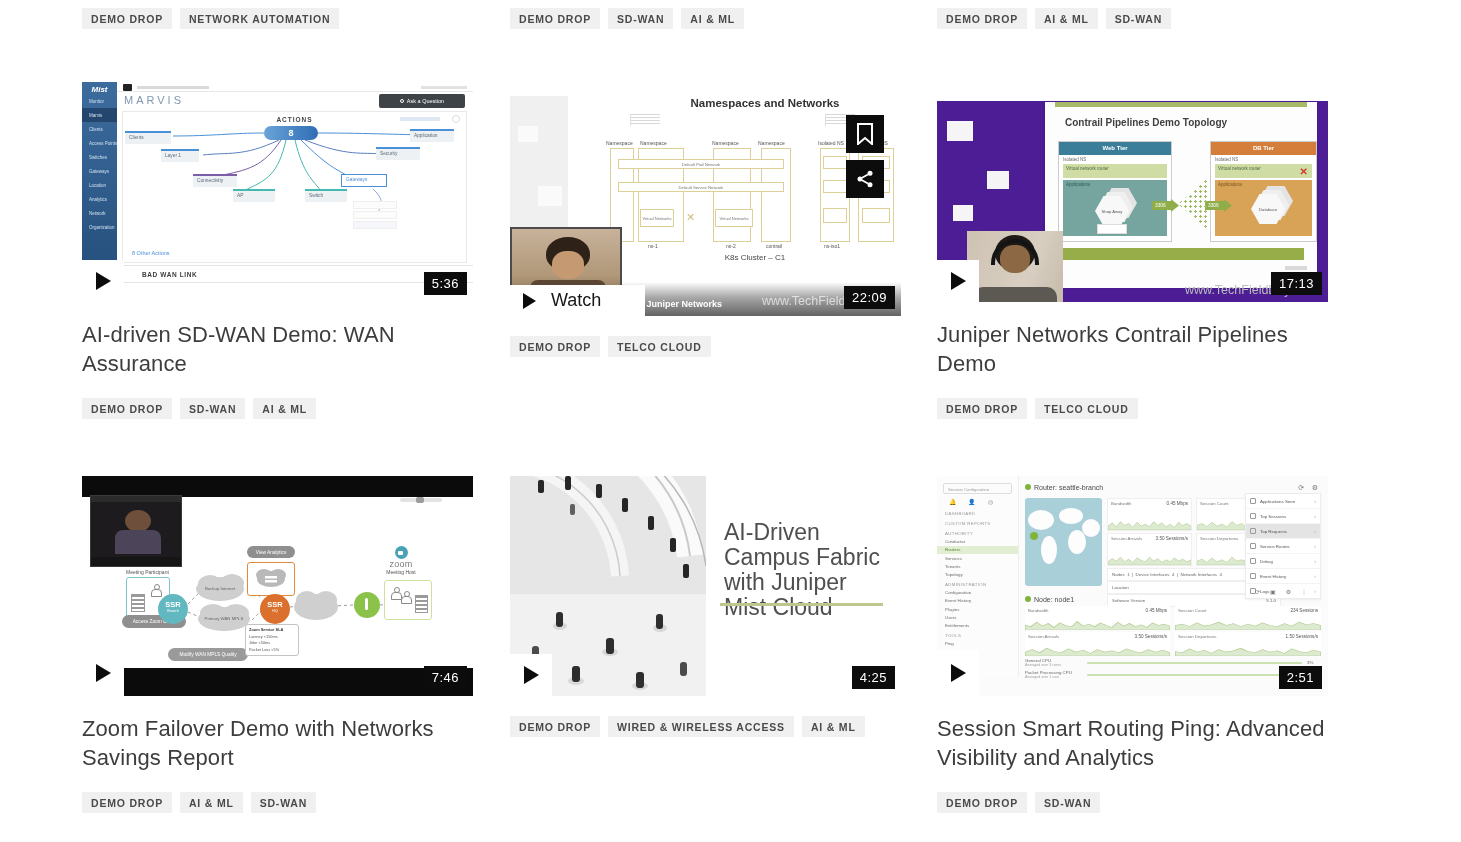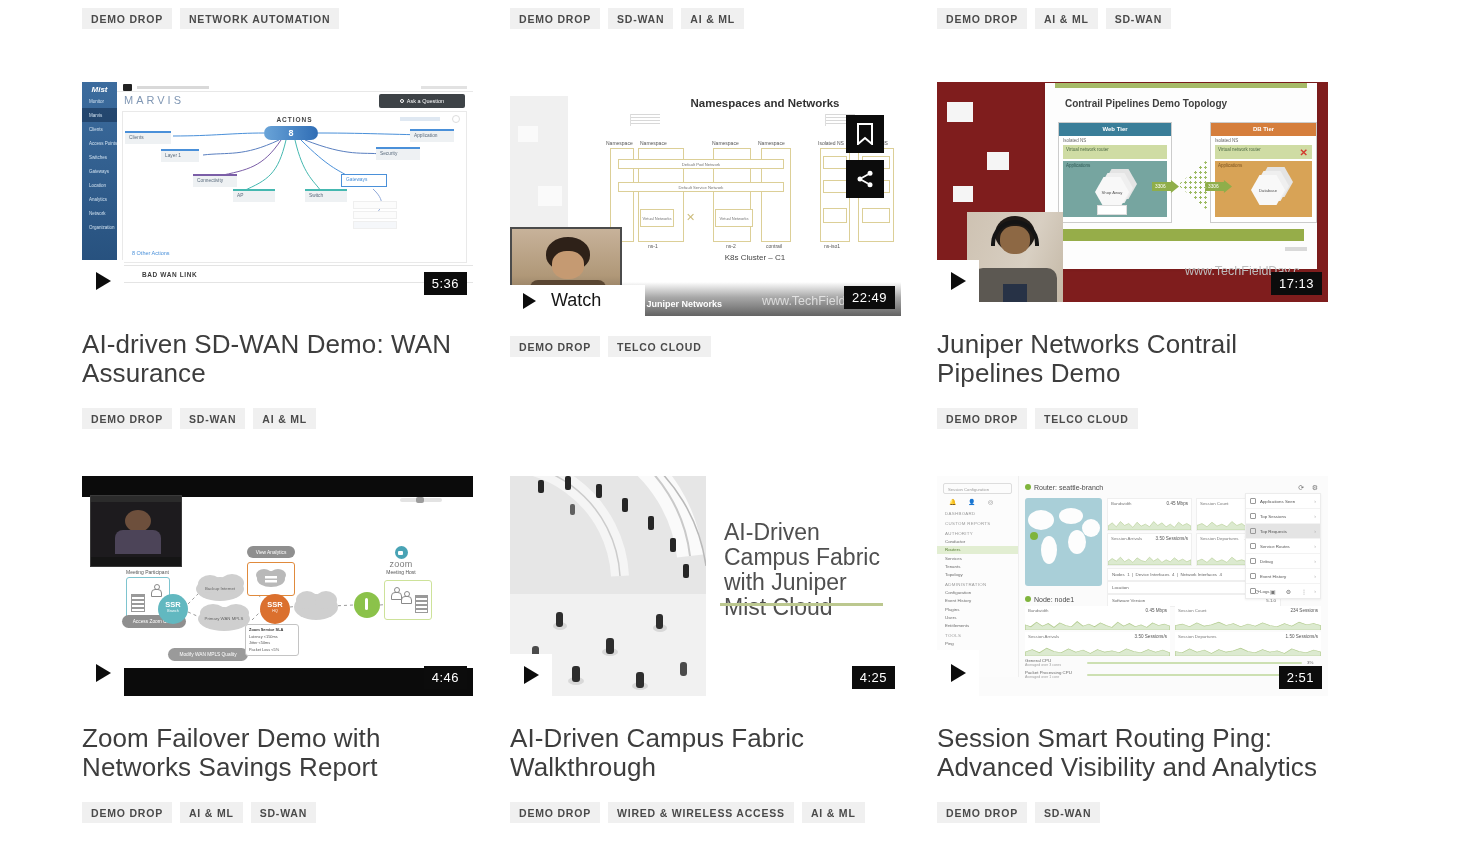--- a/index.html
+++ b/index.html
@@ -1,21 +1,21 @@
 <!DOCTYPE html>
 <html><head>
 <meta charset="utf-8">
 <style>
   * { margin:0; padding:0; box-sizing:border-box; }
   html,body { width:1461px; height:842px; background:#ffffff; font-family:"Liberation Sans",sans-serif; overflow:hidden; }
   .page { position:relative; width:1461px; height:842px; background:#fff; }
 
   .card { position:absolute; width:391px; }
   .thumb { position:relative; width:391px; height:220px; overflow:hidden; background:#fff; cursor:pointer; }
-  .title { margin-top:28px; font-size:26px; font-weight:400; color:#3d3d3d; line-height:29px; letter-spacing:.1px; cursor:pointer; }
+  .title { margin-top:18px; font-size:22px; font-weight:400; color:#3d3d3d; line-height:29px; letter-spacing:.1px; cursor:pointer; }
   .tags { display:flex; gap:8px; margin-top:20px; }
   .tagrow { position:absolute; top:8px; display:flex; gap:8px; }
   .tag { background:#f0f0f0; color:#4a4a4a; font-size:10.5px; font-weight:700; letter-spacing:.8px; padding:5px 9px 4px; text-transform:uppercase; white-space:nowrap; cursor:pointer; }
 
   .playbox { position:absolute; left:0; bottom:0; width:42px; height:42px; background:#fff; display:flex; align-items:center; justify-content:center; z-index:30; cursor:pointer; }
   .playbox.wide { width:135px; height:31px; justify-content:flex-start; padding-left:13px; gap:15px; }
   .tri { width:0; height:0; border-left:15px solid #0c0c0c; border-top:9px solid transparent; border-bottom:9px solid transparent; }
   .watch-label { font-size:18px; color:#161616; }
   .duration { position:absolute; right:6px; bottom:7px; background:#0c0c0c; color:#fff; font-size:13px; letter-spacing:.5px; padding:4px 8px; z-index:30; }
 
@@ -66,21 +66,21 @@
   .t2-band { position:absolute; left:0; top:186px; width:391px; height:34px; background:linear-gradient(180deg,rgba(150,150,150,0) 0%,#a8a8a8 45%,#636363 100%); }
   .t2-caption { position:absolute; left:118px; top:203px; font-size:9px; font-weight:700; color:#fff; z-index:5; }
   .t2-wm { position:absolute; left:252px; top:198px; font-size:12.5px; color:rgba(255,255,255,.65); z-index:5; }
   .t2-cam { position:absolute; left:0; top:131px; width:112px; height:89px; background:linear-gradient(180deg,#c7b29a 0%,#b09878 55%,#6b5743 100%); z-index:6; border:2px solid #4b4b4b; }
   .t2-head { position:absolute; left:34px; top:8px; width:44px; height:34px; background:#2e2118; border-radius:50% 50% 45% 45%; }
   .t2-face { position:absolute; left:40px; top:22px; width:32px; height:28px; background:#c59a72; border-radius:45%; }
   .t2-body { position:absolute; left:18px; bottom:8px; width:76px; height:26px; background:#5a4632; border-radius:8px 8px 0 0; }
   .t2-cambar { position:absolute; left:0; bottom:0; width:100%; height:8px; background:#141414; }
 
   
-  .t3 { position:absolute; inset:0; background:#7f1d1d; }
+  .t3 { position:absolute; inset:0; background:#4c1d95;margin-top:19px; }
   .t3-sq { position:absolute; background:#f5f5f5; }
   .t3-slide { position:absolute; left:108px; top:1px; width:272px; height:186px; background:#fdfdfd; box-shadow:0 0 3px rgba(0,0,0,.12); }
   .t3-topbar { position:absolute; left:10px; top:0; width:252px; height:5px; background:#a6ba68; }
   .t3-title { position:absolute; left:20px; top:15px; font-size:10px; font-weight:700; color:#3f3f3f; }
   .t3-tier { position:absolute; top:39px; background:#fff; border:1px solid #ccc; }
   .t3-tier-h { height:13px; color:#fff; font-size:6px; font-weight:700; text-align:center; padding-top:3px; }
   .t3-iso { font-size:4.5px; color:#666; padding:2px 0 0 4px; }
   .t3-vnr { position:absolute; left:4px; top:22px; right:4px; height:14px; background:#cfdca4; font-size:4.5px; color:#4e6b45; padding:2px 0 0 3px; }
   .t3-apps { position:absolute; left:4px; top:38px; right:4px; bottom:5px; font-size:4.5px; padding:2px 0 0 3px; }
   .t3-hex { position:absolute; width:34px; height:30px; clip-path:polygon(25% 0,75% 0,100% 50%,75% 100%,25% 100%,0 50%); background:#e4e4e4; }
@@ -325,21 +325,21 @@
           <circle cx="18" cy="5" r="3" fill="#fff"></circle>
             <circle cx="6" cy="12" r="3" fill="#fff"></circle>
             <circle cx="18" cy="19" r="3" fill="#fff"></circle>
           <path d="M8.5,10.5 L15.5,6.5 M8.5,13.5 L15.5,17.5" stroke="#fff" stroke-width="2"></path>
         </svg>
       </div>
       <div class="playbox wide">
         <div class="tri" style="border-left-width:13px;border-top-width:8px;border-bottom-width:8px"></div>
         <span class="watch-label">Watch</span>
       </div>
-      <span class="duration">22:49</span>
+      <span class="duration">22:09</span>
     </div>
     <div class="tags">
       <span class="tag">DEMO DROP</span>
       <span class="tag">TELCO CLOUD</span>
     </div>
   </article>
 
   <article class="card" style="left:937px;top:82px">
     <div class="thumb">
       <div class="t3">
@@ -467,21 +467,21 @@
             <span>Access Zoom Client</span>
           </div>
         <div class="t4-pill" style="left:86px;top:172px;width:80px;height:13px;background:#9a9a9a">
             <span>Modify WAN MPLS Quality</span>
           </div>
         <div class="t4-barB"></div>
       </div>
       <div class="playbox" style="height:46px">
           <div class="tri"></div>
         </div>
-      <span class="duration">4:46</span>
+      <span class="duration">7:46</span>
     </div>
     <h3 class="title">Zoom Failover Demo with Networks Savings Report</h3>
     <div class="tags">
       <span class="tag">DEMO DROP</span>
       <span class="tag">AI &amp; ML</span>
       <span class="tag">SD-WAN</span>
     </div>
   </article>
 
   <article class="card" style="left:510px;top:476px">
@@ -523,21 +523,20 @@
           </svg>
         </div>
         <div class="t5-head">AI-Driven Campus Fabric with Juniper Mist Cloud</div>
         <div class="t5-underline"></div>
       </div>
       <div class="playbox">
           <div class="tri"></div>
         </div>
       <span class="duration">4:25</span>
     </div>
-    <h3 class="title">AI-Driven Campus Fabric Walkthrough</h3>
     <div class="tags">
       <span class="tag">DEMO DROP</span>
       <span class="tag">WIRED &amp; WIRELESS ACCESS</span>
       <span class="tag">AI &amp; ML</span>
     </div>
   </article>
 
   <article class="card" style="left:937px;top:476px">
     <div class="thumb">
       <div class="t6">

